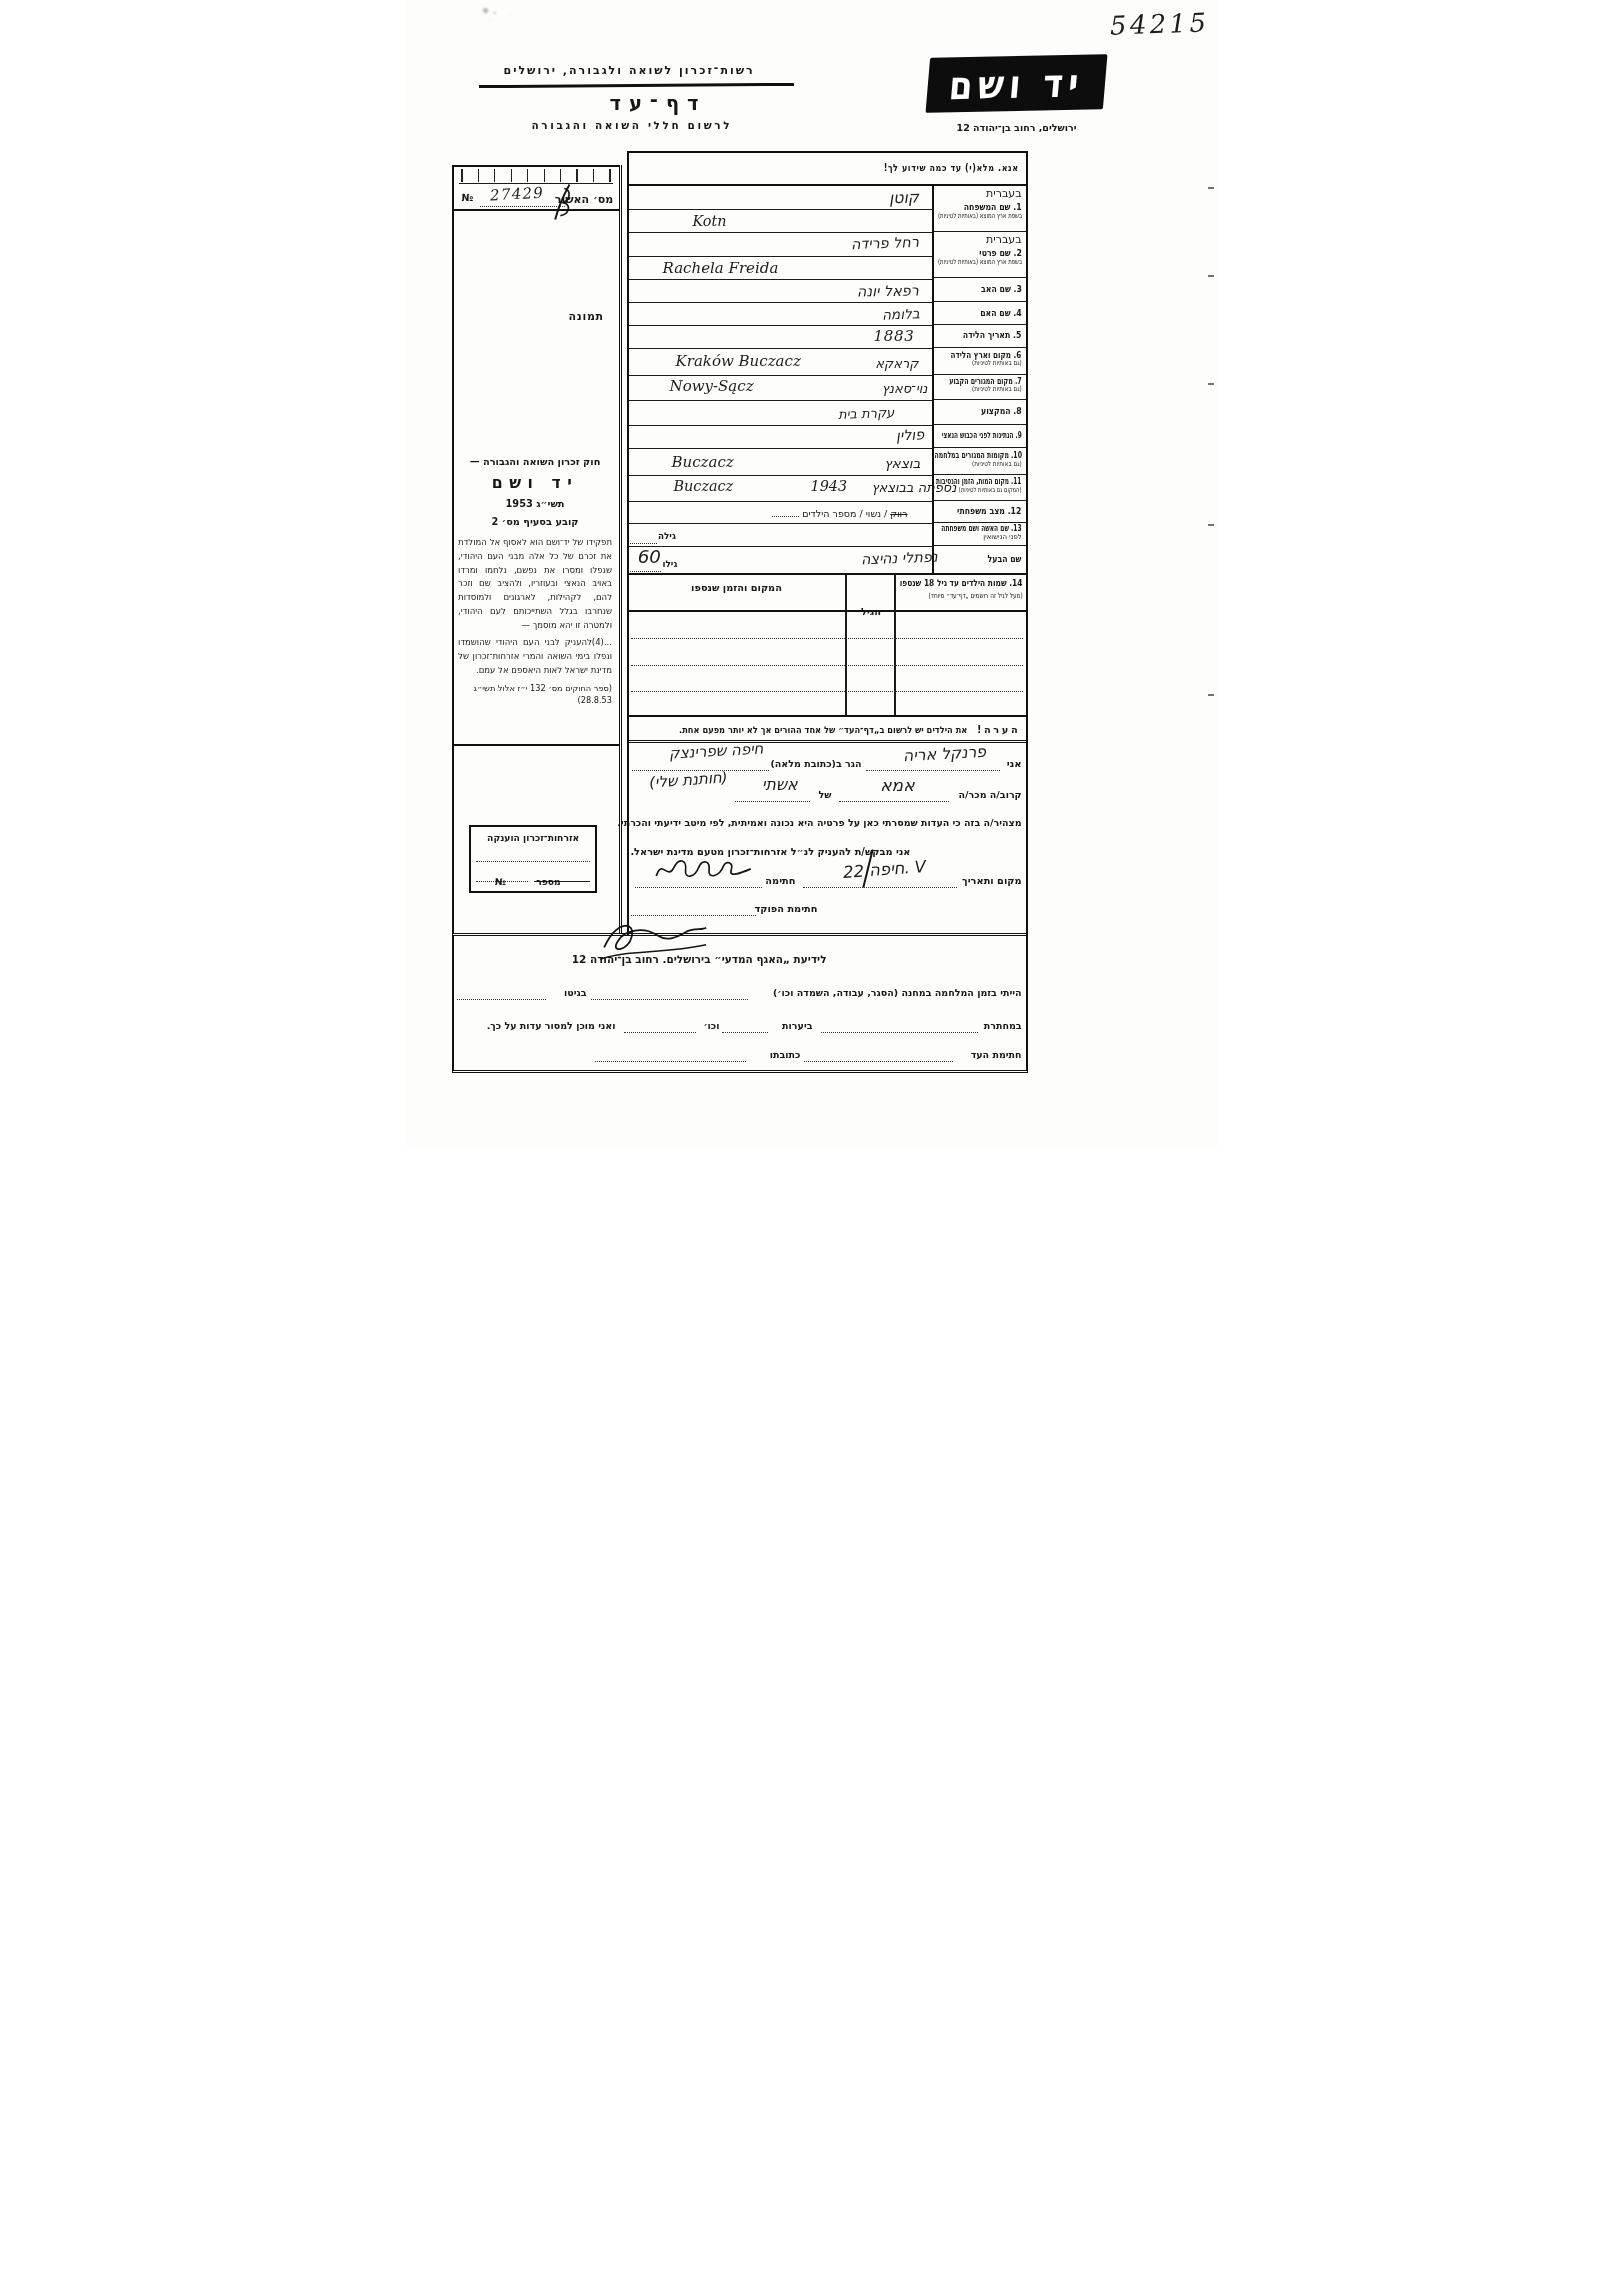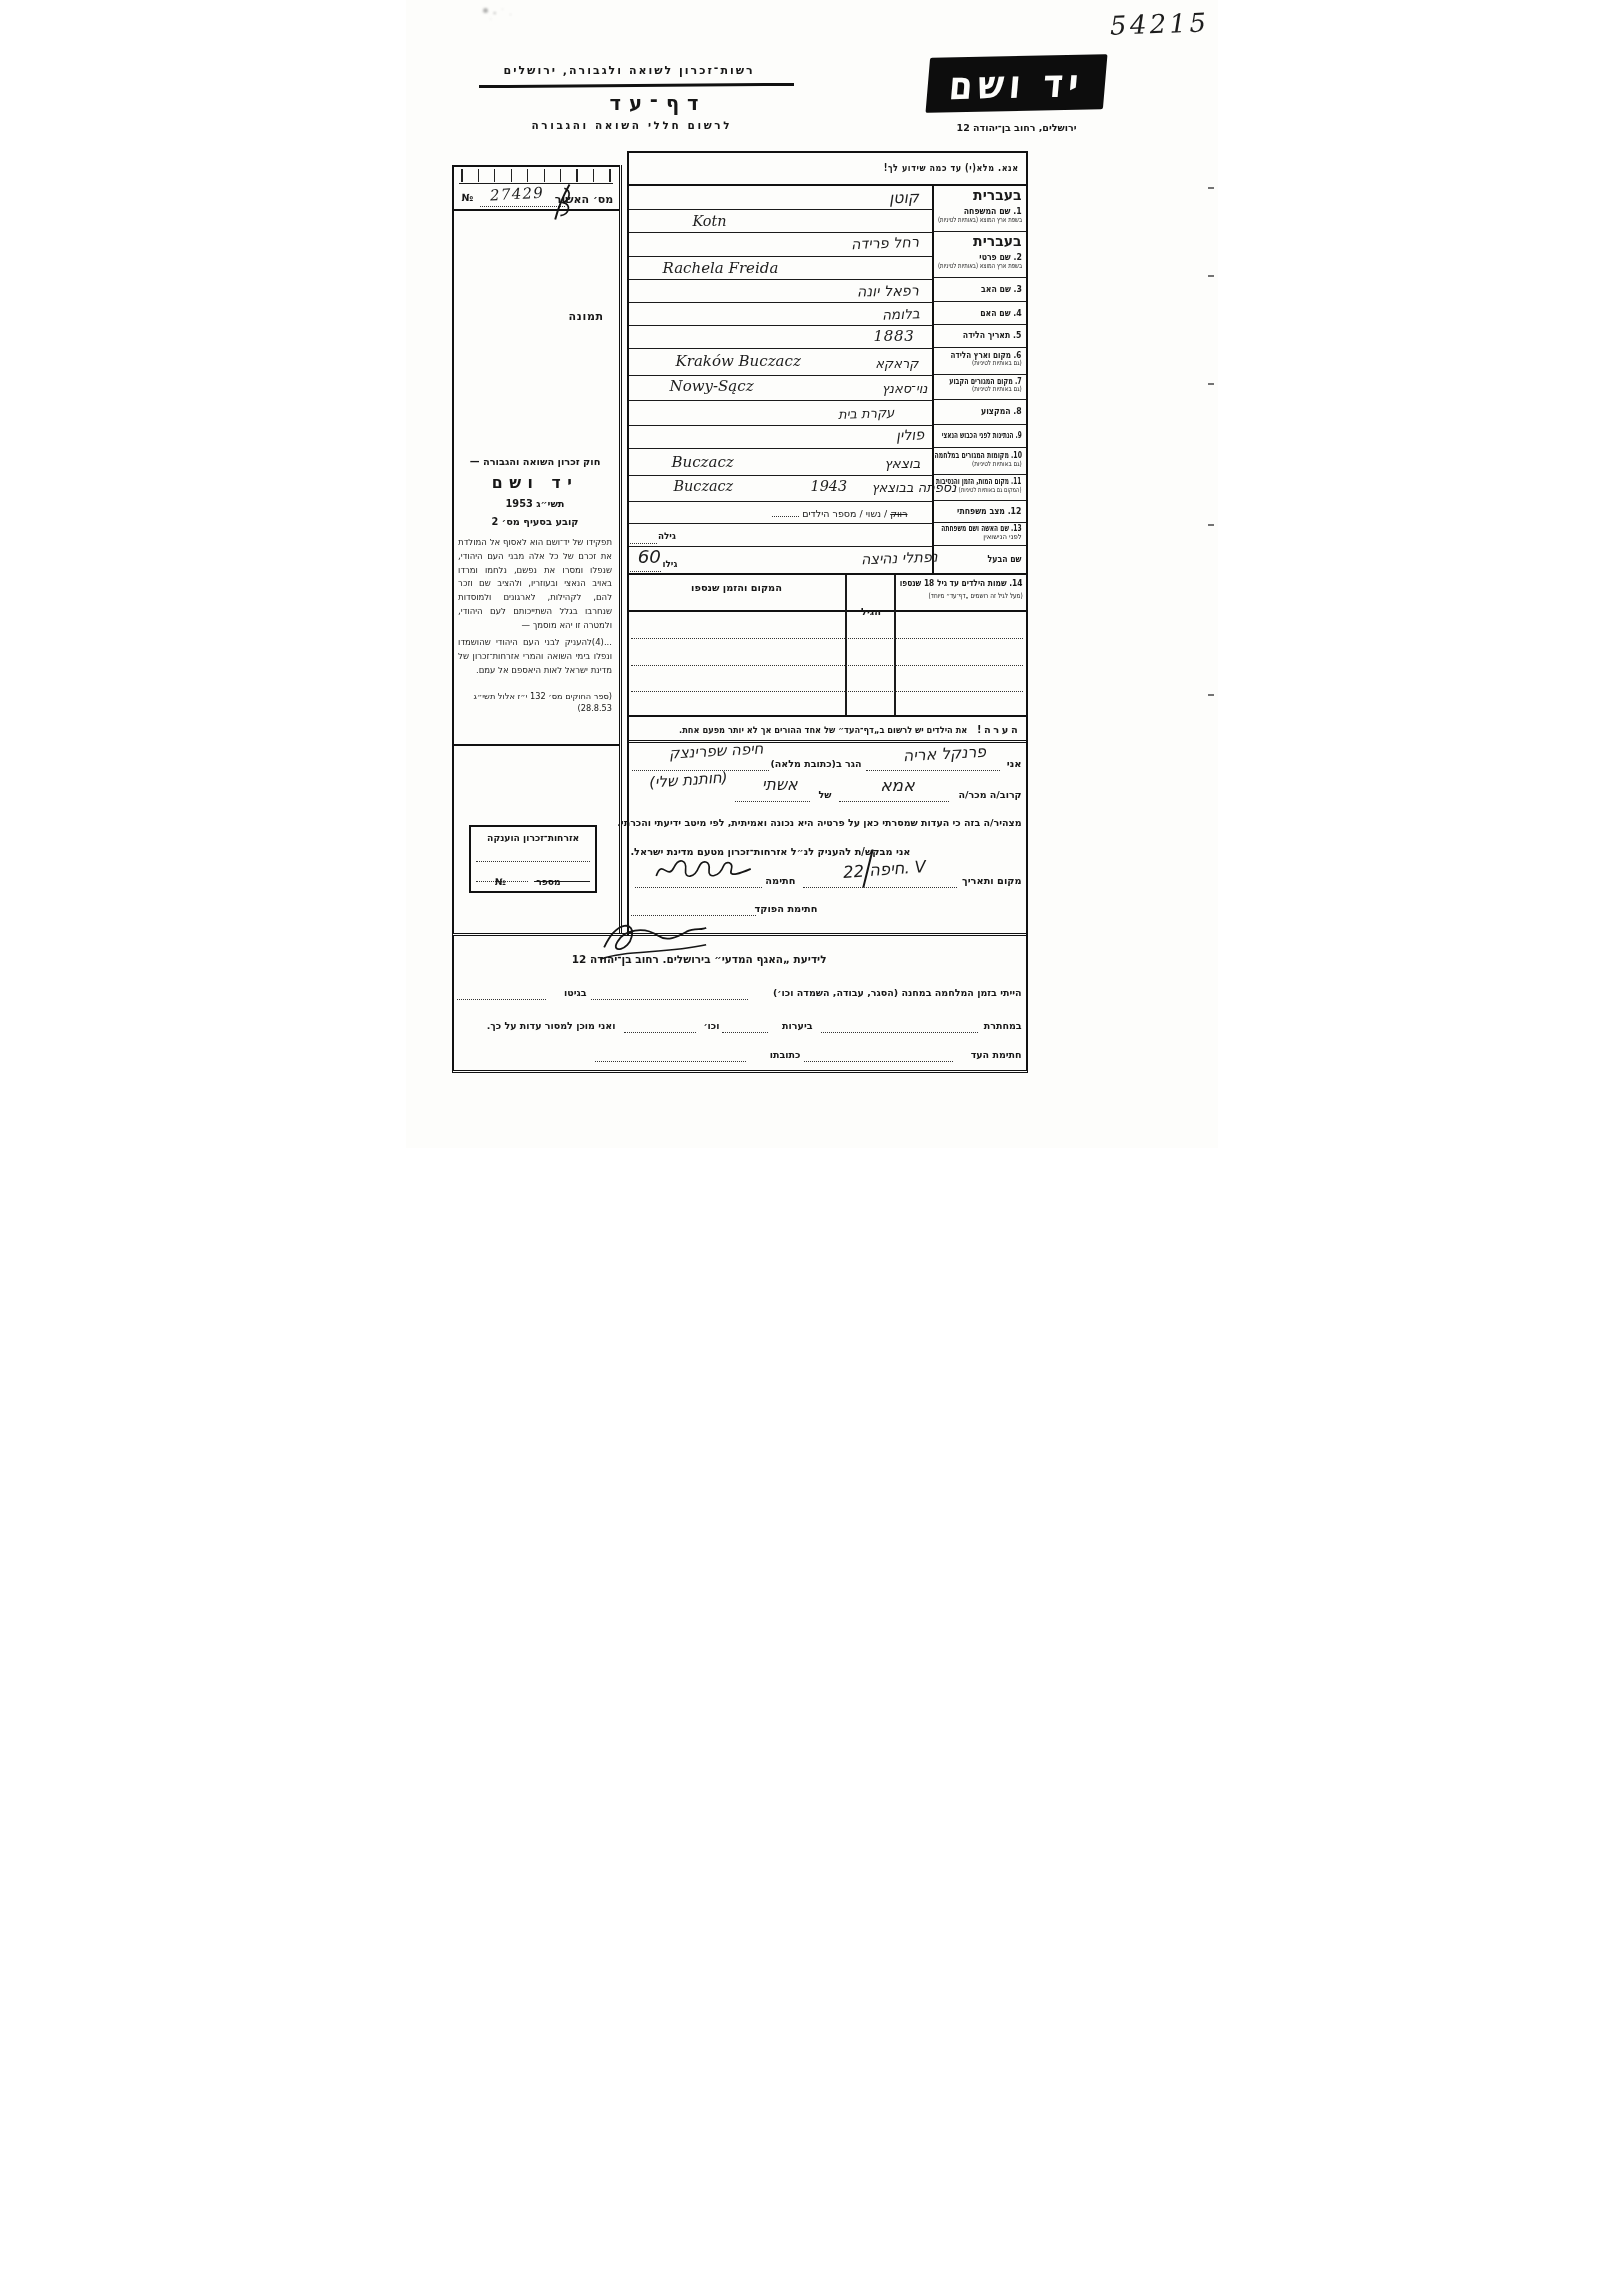--- a/index.html
+++ b/index.html
@@ -15,21 +15,21 @@
   .hl{position:absolute;height:0;border-bottom:1.3px solid #1b1b1b;}
   .dt{position:absolute;height:0;border-bottom:1.3px dotted #333;}
   .mform{position:absolute;left:221px;top:151px;width:397px;height:782px;
          border-top:2.6px solid #111;border-left:2px solid #111;border-right:2px solid #111;box-sizing:content-box;}
   .irow{position:absolute;top:0;left:0;right:0;height:33px;border-bottom:2px solid #111;
         direction:rtl;text-align:right;box-sizing:border-box;padding:7.9px 6.5px 0 0;}
   .lcol{position:absolute;right:0;top:33px;width:92px;height:387px;border-left:2.6px double #111;box-sizing:content-box;background:#fdfdfb;}
   .lrow{direction:rtl;text-align:right;border-bottom:1.3px solid #1b1b1b;box-sizing:border-box;
         padding:1.3px 3.9px 0 1.3px;overflow:hidden;}
   .lrow:last-child{border-bottom:none;}
-  .lang{font-size:14px;font-weight:bold;line-height:1.25;}
+  .lang{font-size:11px;font-weight:normal;line-height:1.25;}
   .main{font-size:9.5px;font-weight:bold;line-height:1.2;}
   .sub{font-size:7.2px;line-height:1.15;}
   .tbl{position:absolute;top:420px;left:0;right:0;height:144px;border-top:2px solid #111;
        border-bottom:2px solid #111;box-sizing:border-box;}
   .vdiv{position:absolute;top:0;bottom:0;width:1.3px;background:#1b1b1b;}
   .thead{position:absolute;top:0;left:0;right:0;height:37px;border-bottom:2px solid #111;box-sizing:border-box;}
   .noterow{position:absolute;top:564px;left:0;right:0;height:26px;border-bottom:3.3px double #111;
            box-sizing:border-box;direction:rtl;text-align:right;padding:5.9px 5.2px 0 0;}
   .leftcol{position:absolute;left:46px;top:165px;width:165px;height:768px;
            border-left:2px solid #111;border-right:3.3px double #111;box-sizing:content-box;}
@@ -100,21 +100,21 @@
 
     <div class="abs pr b" style="left:115px;top:145px;font-size:11px;letter-spacing:0.7px;">תמונה</div>
 
     <div class="abs rtl" style="left:4.6px;right:6.5px;top:291px;text-align:center;">
       <div class="pr b" style="font-size:9.8px;margin-bottom:5.9px;">חוק זכרון השואה והגבורה —</div>
       <div class="pr b" style="font-size:15.7px;letter-spacing:6.5px;margin-bottom:6.5px;">יד ושם</div>
       <div class="pr b" style="font-size:9.8px;margin-bottom:6.5px;">תשי״ג 1953</div>
       <div class="pr b" style="font-size:9.8px;margin-bottom:9.2px;">קובע בסעיף מס׳ 2</div>
       <div style="font-size:8.5px;line-height:1.62;text-align:justify;white-space:normal;" class="pr">תפקידו של יד־ושם הוא לאסוף אל המולדת את זכרם של כל אלה מבני העם היהודי, שנפלו ומסרו את נפשם, נלחמו ומרדו באויב הנאצי ובעוזריו, ולהציב שם וזכר להם, לקהילות, לארגונים ולמוסדות שנחרבו בגלל השתייכותם לעם היהודי, ולמטרה זו יהא מוסמך —</div>
       <div style="font-size:8.5px;line-height:1.62;text-align:justify;white-space:normal;margin-top:3.9px;" class="pr">...(4)להעניק לבני העם היהודי שהושמדו ונפלו בימי השואה והמרי אזרחות־זכרון של מדינת ישראל לאות היאספם אל עמם.</div>
-      <div style="font-size:8.2px;line-height:1.5;text-align:right;white-space:normal;margin-top:12px;" class="pr">(ספר החוקים מס׳ 132 י״ז אלול תשי״ג 28.8.53)</div>
+      <div style="font-size:8.2px;line-height:1.5;text-align:right;white-space:normal;margin-top:4px;" class="pr">(ספר החוקים מס׳ 132 י״ז אלול תשי״ג 28.8.53)</div>
     </div>
 
     <div class="abs" style="left:0;right:0;top:579px;border-top:2px solid #111;"></div>
 
     <div class="membox">
       <div class="pr b rtl" style="text-align:center;margin-top:5.2px;font-size:9.2px;">אזרחות־זכרון הוענקה</div>
       <div class="dt" style="left:5.2px;right:5.2px;top:34px;"></div>
       <div class="dt" style="left:5.2px;width:52px;top:54px;"></div>
       <div class="hl" style="left:63px;right:5.2px;top:54px;"></div>
       <span class="abs pr" style="left:23.6px;bottom:3.9px;font-size:9.2px;font-weight:bold;">№</span>

